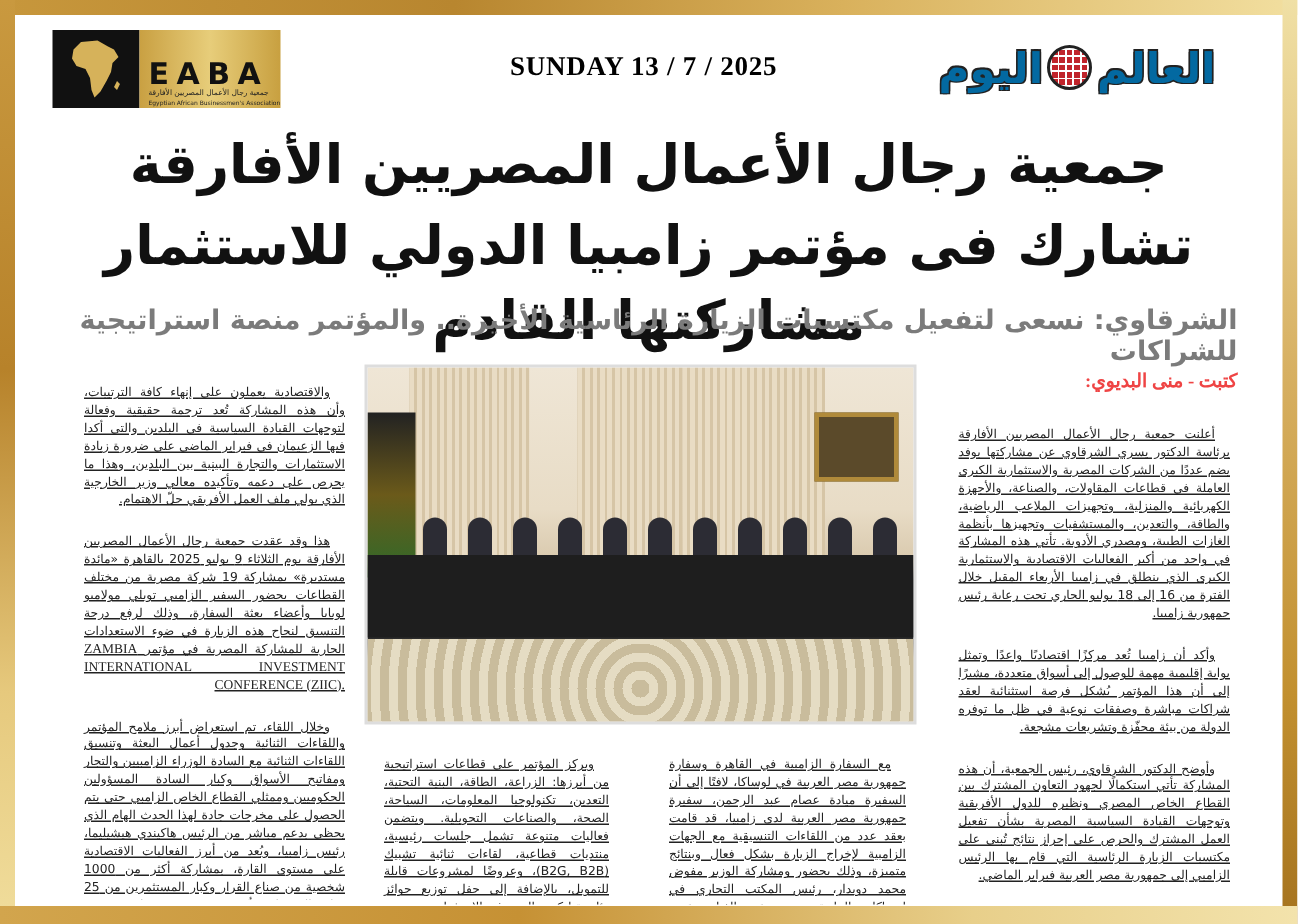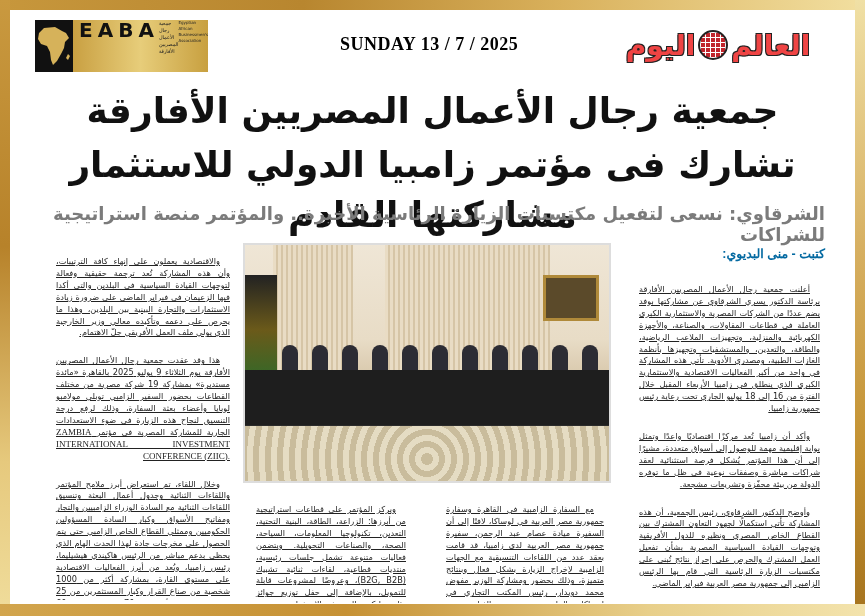--- a/index.html
+++ b/index.html
@@ -9,39 +9,39 @@
     background:linear-gradient(90deg,#c7973c 0%,#b8862f 35%,#d9b15c 65%,#f2dfa0 100%); }
   .frame-left { position:absolute; left:0; top:0; width:10px; height:616px;
     background:linear-gradient(180deg,#c9993f 0%,#b7822a 40%,#e6c97d 75%,#f0dd9c 100%); }
   .frame-right { position:absolute; right:0; top:0; width:10px; height:616px;
     background:linear-gradient(180deg,#f0e0a5 0%,#d7b062 40%,#c2902f 75%,#a5731f 100%); }
   .frame-bottom { position:absolute; left:0; bottom:0; width:865px; height:12px;
     background:linear-gradient(90deg,#d2a54d 0%,#c69134 40%,#e8cf8a 75%,#f3e3ac 100%); }
 
   .logo-eaba { position:absolute; left:35px; top:20px; width:152px; height:52px; display:flex; }
   .logo-eaba .black { width:58px; height:52px; background:#111; display:flex; align-items:center; justify-content:center; }
-  .logo-eaba .gold { flex:1; height:52px; background:linear-gradient(90deg,#c9a042,#e7cd7a 50%,#c8a040); display:flex; justify-content:flex-end; padding-left:6px; box-sizing:border-box; }
+  .logo-eaba .gold { flex:1; height:52px; background:linear-gradient(90deg,#c9a042,#e7cd7a 50%,#c8a040); display:flex; flex-direction:column; justify-content:flex-end; padding-left:6px; box-sizing:border-box; }
   .logo-eaba .eaba-text { font-family:"DejaVu Sans", sans-serif; font-weight:bold; font-size:20px; letter-spacing:5px; color:#111; line-height:20px; }
   .logo-eaba .eaba-ar { font-size:5px; color:#222; line-height:7px; direction:rtl; text-align:left; }
   .logo-eaba .eaba-en { font-size:4px; color:#222; line-height:6px; }
 
   .date { position:absolute; left:340px; top:34px; font-family:"Liberation Serif", serif; font-weight:bold; font-size:18px; color:#000000; letter-spacing:0.5px; }
 
   .masthead { position:absolute; left:608px; top:28px; width:220px; height:34px; display:flex; align-items:center; justify-content:center; }
-  .masthead .mh-text { font-family:"DejaVu Sans", sans-serif; font-weight:bold; font-size:28px; color:#ef4444; direction:rtl; letter-spacing:-1px;
+  .masthead .mh-text { font-family:"DejaVu Sans", sans-serif; font-weight:bold; font-size:28px; color:#0369a1; direction:rtl; letter-spacing:-1px;
     text-shadow: 1px 1px 0 #222, -1px -1px 0 #222, 1px -1px 0 #222, -1px 1px 0 #222; }
   .masthead .globe { display:inline-block; width:26px; height:26px; border-radius:50%; background:#c0242b; border:2px solid #222; margin:0 3px; vertical-align:middle;
     background-image: repeating-linear-gradient(0deg, #fff 0 1px, transparent 1px 5px), repeating-linear-gradient(90deg, #fff 0 1px, transparent 1px 5px); }
 
   .headline { position:absolute; left:40px; right:40px; text-align:center; direction:rtl; font-family:"DejaVu Sans", sans-serif; font-weight:bold; color:#111; }
   .headline.l1 { top:88px; font-size:36px; line-height:46px; }
   .headline.l2 { top:140px; font-size:36px; line-height:50px; }
   .subhead { position:absolute; left:40px; right:40px; top:203px; text-align:right; direction:rtl; font-family:"DejaVu Sans", sans-serif; font-weight:bold; font-size:18px; color:#7b7b7b; }
 
-  .byline { position:absolute; left:622px; right:40px; top:246px; direction:rtl; text-align:right; font-family:Liberation Sans, sans-serif; font-weight:bold; font-size:12.5px; color:#0369a1; }
+  .byline { position:absolute; left:622px; right:40px; top:246px; direction:rtl; text-align:right; font-family:Liberation Serif, serif; font-weight:bold; font-size:12.5px; color:#ef4444; }
 
   .col { position:absolute; direction:rtl; text-align:justify; font-family:"DejaVu Sans", sans-serif; font-size:8.2px; line-height:11.9px; color:#222; overflow:hidden; }
   .col p { margin:16px; text-indent:10px;text-decoration:underline; }
   .col.c1 { left:623px; width:213px; top:268px; height:335px; }
   .col.c4 { left:40px; width:206px; top:240px; height:360px; }
   .col.c2 { left:430px; width:190px; top:488px; height:115px; }
   .col.c3 { left:240px; width:182px; top:488px; height:115px; }
   .ltr { direction:ltr; unicode-bidi:embed; font-family:"Liberation Serif", serif; font-size:9px; }
 
   .photo { position:absolute; left:243px; top:243px; width:368px; height:240px; border:2px solid #ddd; box-sizing:border-box; overflow:hidden;

